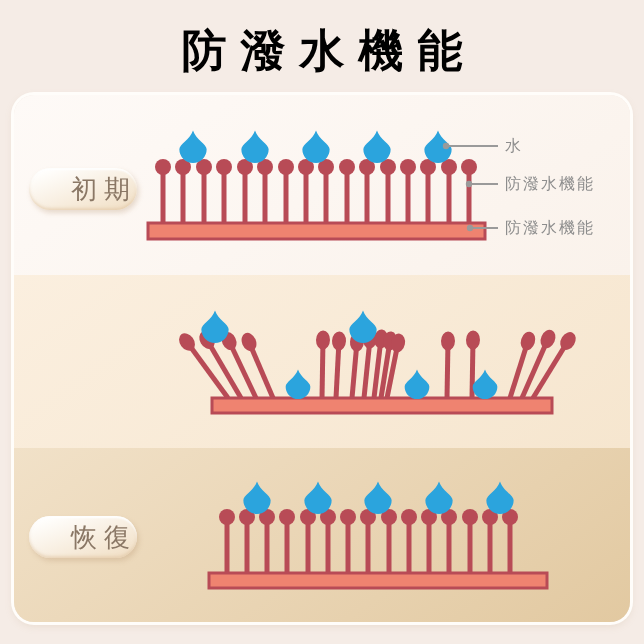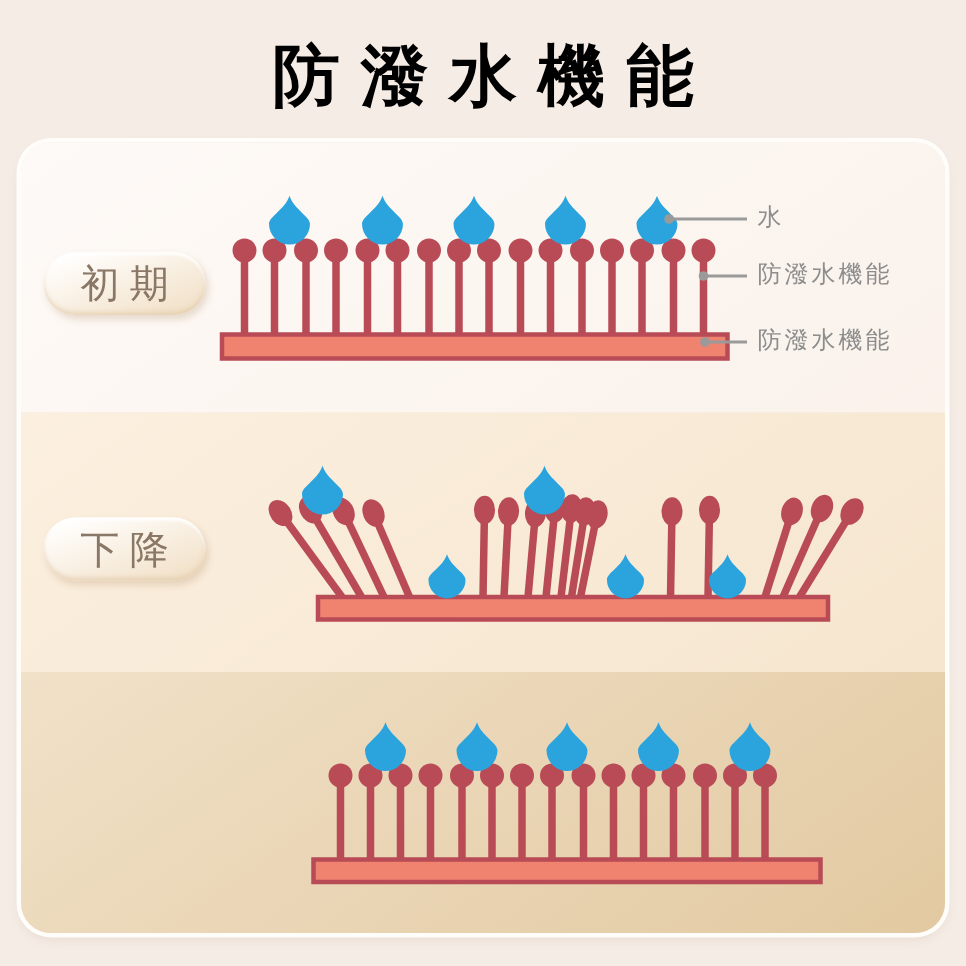--- a/index.html
+++ b/index.html
@@ -21,21 +21,21 @@
     box-shadow:0 0 0 3px #fffdfa,0 3px 8px rgba(190,160,130,0.28);
   }
   .sec{position:relative;width:616px;}
   .sec0{height:180px;background:linear-gradient(145deg,#fefaf7,#faf2eb);}
   .sec1{height:173px;background:linear-gradient(145deg,#fbefdf,#f6e6cf);}
   .sec2{height:174px;background:linear-gradient(145deg,#f1e1c8,#e2c9a1);}
   .sec svg{position:absolute;left:0;top:0;}
   .pill{
     position:absolute;left:15px;width:108px;height:42px;
     border-radius:22px;
-    display:flex;align-items:center;justify-content:center;
+    display:flex;align-items:center;justify-content:flex-end;
     font-size:26px;color:#8a7765;
     letter-spacing:7px;text-indent:7px;
     background:linear-gradient(160deg,#fffefc 12%,#f1dfc5 96%);
     box-shadow:2px 3px 5px rgba(176,141,105,0.28),
                inset 0 -2px 3px rgba(222,194,160,0.55),
                inset 0 2px 2px #ffffff;
   }
   .sec0 .pill{top:73px;}
   .sec1 .pill{top:70px;}
   .sec2 .pill{top:68px;}
@@ -144,23 +144,20 @@
         <ellipse cx="534" cy="64" rx="9.5" ry="7" transform="rotate(-66.21796957677863 534 64)" fill="#b84b56"></ellipse>
         <line x1="519" y1="123" x2="554" y2="66" stroke="#b84b56" stroke-width="5"></line>
         <ellipse cx="554" cy="66" rx="9.5" ry="7" transform="rotate(-58.448615051686524 554 66)" fill="#b84b56"></ellipse>
         <rect x="198" y="123" width="340" height="15" fill="#ef8370" stroke="#b84b56" stroke-width="3"></rect>
         <path d="M 201 35.449999999999996 C 204.15 44.9 214.65 49.099999999999994 214.65 54.35 A 13.65 13.65 0 1 1 187.35 54.35 C 187.35 49.099999999999994 197.85 44.9 201 35.449999999999996 Z" fill="#2ba4dd"></path>
         <path d="M 349 35.449999999999996 C 352.15 44.9 362.65 49.099999999999994 362.65 54.35 A 13.65 13.65 0 1 1 335.35 54.35 C 335.35 49.099999999999994 345.85 44.9 349 35.449999999999996 Z" fill="#2ba4dd"></path>
         <path d="M 284 94.55 C 286.85 103.1 296.35 106.89999999999999 296.35 111.65 A 12.35 12.35 0 1 1 271.65 111.65 C 271.65 106.89999999999999 281.15 103.1 284 94.55 Z" fill="#2ba4dd"></path>
         <path d="M 403 94.55 C 405.85 103.1 415.35 106.89999999999999 415.35 111.65 A 12.35 12.35 0 1 1 390.65 111.65 C 390.65 106.89999999999999 400.15 103.1 403 94.55 Z" fill="#2ba4dd"></path>
         <path d="M 471 94.55 C 473.85 103.1 483.35 106.89999999999999 483.35 111.65 A 12.35 12.35 0 1 1 458.65 111.65 C 458.65 106.89999999999999 468.15 103.1 471 94.55 Z" fill="#2ba4dd"></path>
       </svg>
-    <div class="pill">
-      <span>下降</span>
-    </div>
   </section>
 
   <section class="sec sec2">
     <svg width="616" height="174" viewBox="0 0 616 174">
         <line x1="213" y1="125" x2="213" y2="69" stroke="#b84b56" stroke-width="5"></line>
         <circle cx="213" cy="69" r="8" fill="#b84b56"></circle>
         <line x1="233" y1="125" x2="233" y2="69" stroke="#b84b56" stroke-width="5"></line>
         <circle cx="233" cy="69" r="8" fill="#b84b56"></circle>
         <line x1="253" y1="125" x2="253" y2="69" stroke="#b84b56" stroke-width="5"></line>
         <circle cx="253" cy="69" r="8" fill="#b84b56"></circle>
@@ -188,15 +185,18 @@
         <circle cx="476" cy="69" r="8" fill="#b84b56"></circle>
         <line x1="496" y1="125" x2="496" y2="69" stroke="#b84b56" stroke-width="5"></line>
         <circle cx="496" cy="69" r="8" fill="#b84b56"></circle>
         <rect x="195" y="125" width="338" height="15" fill="#ef8370" stroke="#b84b56" stroke-width="3"></rect>
         <path d="M 243 33.449999999999996 C 246.15 42.9 256.65 47.099999999999994 256.65 52.35 A 13.65 13.65 0 1 1 229.35 52.35 C 229.35 47.099999999999994 239.85 42.9 243 33.449999999999996 Z" fill="#2ba4dd"></path>
         <path d="M 304 33.449999999999996 C 307.15 42.9 317.65 47.099999999999994 317.65 52.35 A 13.65 13.65 0 1 1 290.35 52.35 C 290.35 47.099999999999994 300.85 42.9 304 33.449999999999996 Z" fill="#2ba4dd"></path>
         <path d="M 364 33.449999999999996 C 367.15 42.9 377.65 47.099999999999994 377.65 52.35 A 13.65 13.65 0 1 1 350.35 52.35 C 350.35 47.099999999999994 360.85 42.9 364 33.449999999999996 Z" fill="#2ba4dd"></path>
         <path d="M 425 33.449999999999996 C 428.15 42.9 438.65 47.099999999999994 438.65 52.35 A 13.65 13.65 0 1 1 411.35 52.35 C 411.35 47.099999999999994 421.85 42.9 425 33.449999999999996 Z" fill="#2ba4dd"></path>
         <path d="M 486 33.449999999999996 C 489.15 42.9 499.65 47.099999999999994 499.65 52.35 A 13.65 13.65 0 1 1 472.35 52.35 C 472.35 47.099999999999994 482.85 42.9 486 33.449999999999996 Z" fill="#2ba4dd"></path>
       </svg>
+    <div class="pill">
+      <span>恢復</span>
+    </div>
   </section>
 
 </div>
 
 </body></html>

